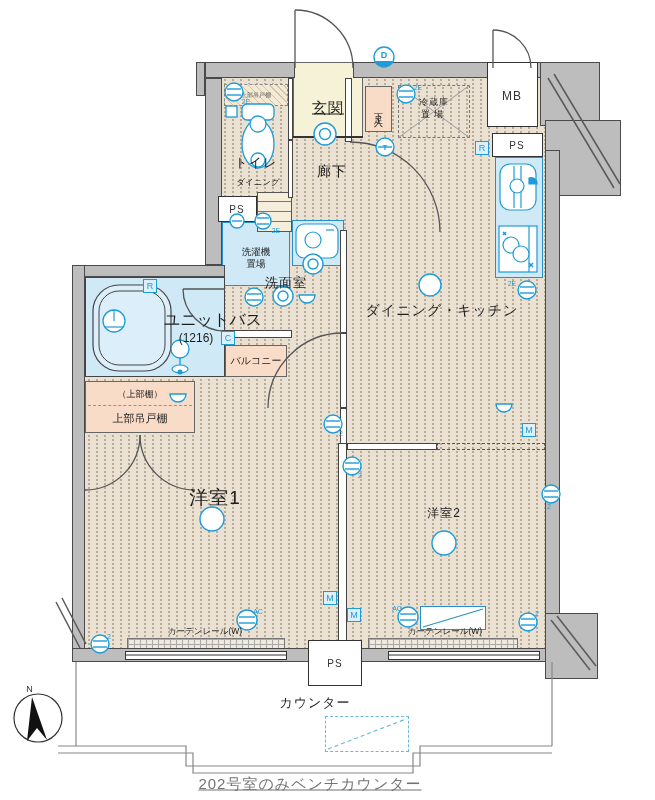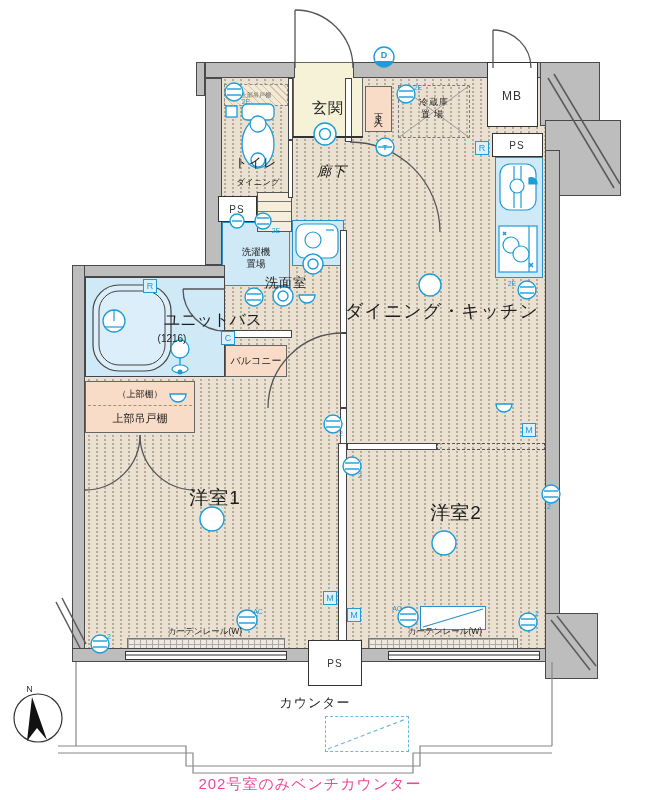--- a/index.html
+++ b/index.html
@@ -259,47 +259,47 @@
         <path d="M375,61 A10,10 0 0 0 393,61 Z" fill="#1e9cd7" stroke="none"></path>
       </g>
     </g>
 
     <g stroke="#333" stroke-width="1.2" fill="none">
       <circle cx="38" cy="718" r="24"></circle>
       <polygon points="32,697 47,740 37,728 27,741" fill="#111" stroke="none"></polygon>
     </g>
   </svg>
 
-  <div class="lbl" style="left:328px;top:108px;font-size:15px;">玄関</div>
+  <div class="lbl" style="left:328px;top:108px;font-size:15px;text-decoration:underline;">玄関</div>
   <div class="lbl" style="left:378px;top:109px;font-size:9px;writing-mode:vertical-rl;letter-spacing:2px;">下足入</div>
   <div class="lbl" style="left:256px;top:163px;font-size:13px;">トイレ</div>
   <div class="lbl" style="left:258px;top:183px;font-size:8.5px;letter-spacing:0;">ダイニング</div>
   <div class="lbl" style="left:256px;top:95px;font-size:6px;letter-spacing:0;color:#555;">上部吊戸棚</div>
-  <div class="lbl" style="left:332px;top:172px;font-size:14px;font-style:italic;">廊下</div>
+  <div class="lbl" style="left:332px;top:172px;font-size:14px;">廊下</div>
   <div class="lbl" style="left:286px;top:283px;font-size:13px;">洗面室</div>
   <div class="lbl" style="left:256px;top:252px;font-size:9.5px;letter-spacing:0;">洗濯機</div>
   <div class="lbl" style="left:256px;top:264px;font-size:9.5px;letter-spacing:0;">置場</div>
   <div class="lbl" style="left:434px;top:102px;font-size:9px;letter-spacing:1px;">冷蔵庫</div>
   <div class="lbl" style="left:434px;top:114px;font-size:9px;letter-spacing:4px;">置場</div>
   <div class="lbl" style="left:185px;top:320px;font-size:16px;letter-spacing:0;margin-left:28px;">ユニットバス</div>
-  <div class="lbl" style="left:172px;top:338px;font-size:10px;letter-spacing:0;">(1216)</div>
+  <div class="lbl" style="left:196px;top:338px;font-size:12px;letter-spacing:0;">(1216)</div>
   <div class="lbl" style="left:256px;top:361px;font-size:10px;letter-spacing:0;">バルコニー</div>
   <div class="lbl" style="left:140px;top:394px;font-size:9px;letter-spacing:0;">（上部棚）</div>
   <div class="lbl" style="left:140px;top:418px;font-size:11px;letter-spacing:0;">上部吊戸棚</div>
-  <div class="lbl" style="left:442px;top:311px;font-size:18px;">ダイニング・キッチン</div>
+  <div class="lbl" style="left:442px;top:311px;font-size:14px;">ダイニング・キッチン</div>
   <div class="lbl" style="left:215px;top:498px;font-size:19px;">洋室1</div>
-  <div class="lbl" style="left:456px;top:513px;font-size:19px;">洋室2</div>
+  <div class="lbl" style="left:444px;top:513px;font-size:12px;">洋室2</div>
   <div class="lbl" style="left:205px;top:632px;font-size:8.5px;letter-spacing:0;">カーテンレール(W)</div>
   <div class="lbl" style="left:445px;top:632px;font-size:8.5px;letter-spacing:0;">カーテンレール(W)</div>
   <div class="lbl" style="left:315px;top:703px;font-size:13px;">カウンター</div>
   <div class="lbl" style="left:512px;top:96px;font-size:12px;color:#333;">MB</div>
   <div class="lbl" style="left:517px;top:145px;font-size:10px;color:#333;">PS</div>
   <div class="lbl" style="left:237px;top:209px;font-size:10px;color:#333;">PS</div>
   <div class="lbl" style="left:335px;top:663px;font-size:10px;color:#333;">PS</div>
-  <div class="lbl" style="left:310px;top:784px;font-size:15px;color:#ec4899;">202号室のみベンチカウンター</div>
+  <div class="lbl" style="left:310px;top:784px;font-size:15px;color:#737373;text-decoration:underline;">202号室のみベンチカウンター</div>
   <div class="lbl" style="left:30px;top:689px;font-size:9px;color:#333;">N</div>
 
   <div class="mk" style="left:150px;top:286px;">R</div>
   <div class="mk" style="left:482px;top:148px;">R</div>
   <div class="mk" style="left:228px;top:338px;">C</div>
   <div class="mk" style="left:529px;top:430px;">M</div>
   <div class="mk" style="left:330px;top:598px;">M</div>
   <div class="mk" style="left:354px;top:615px;">M</div>
   <div class="ml" style="left:384px;top:55px;font-size:9px;font-weight:bold;">D</div>
   <div class="ml" style="left:385px;top:147px;font-size:8px;font-weight:bold;">T</div>

